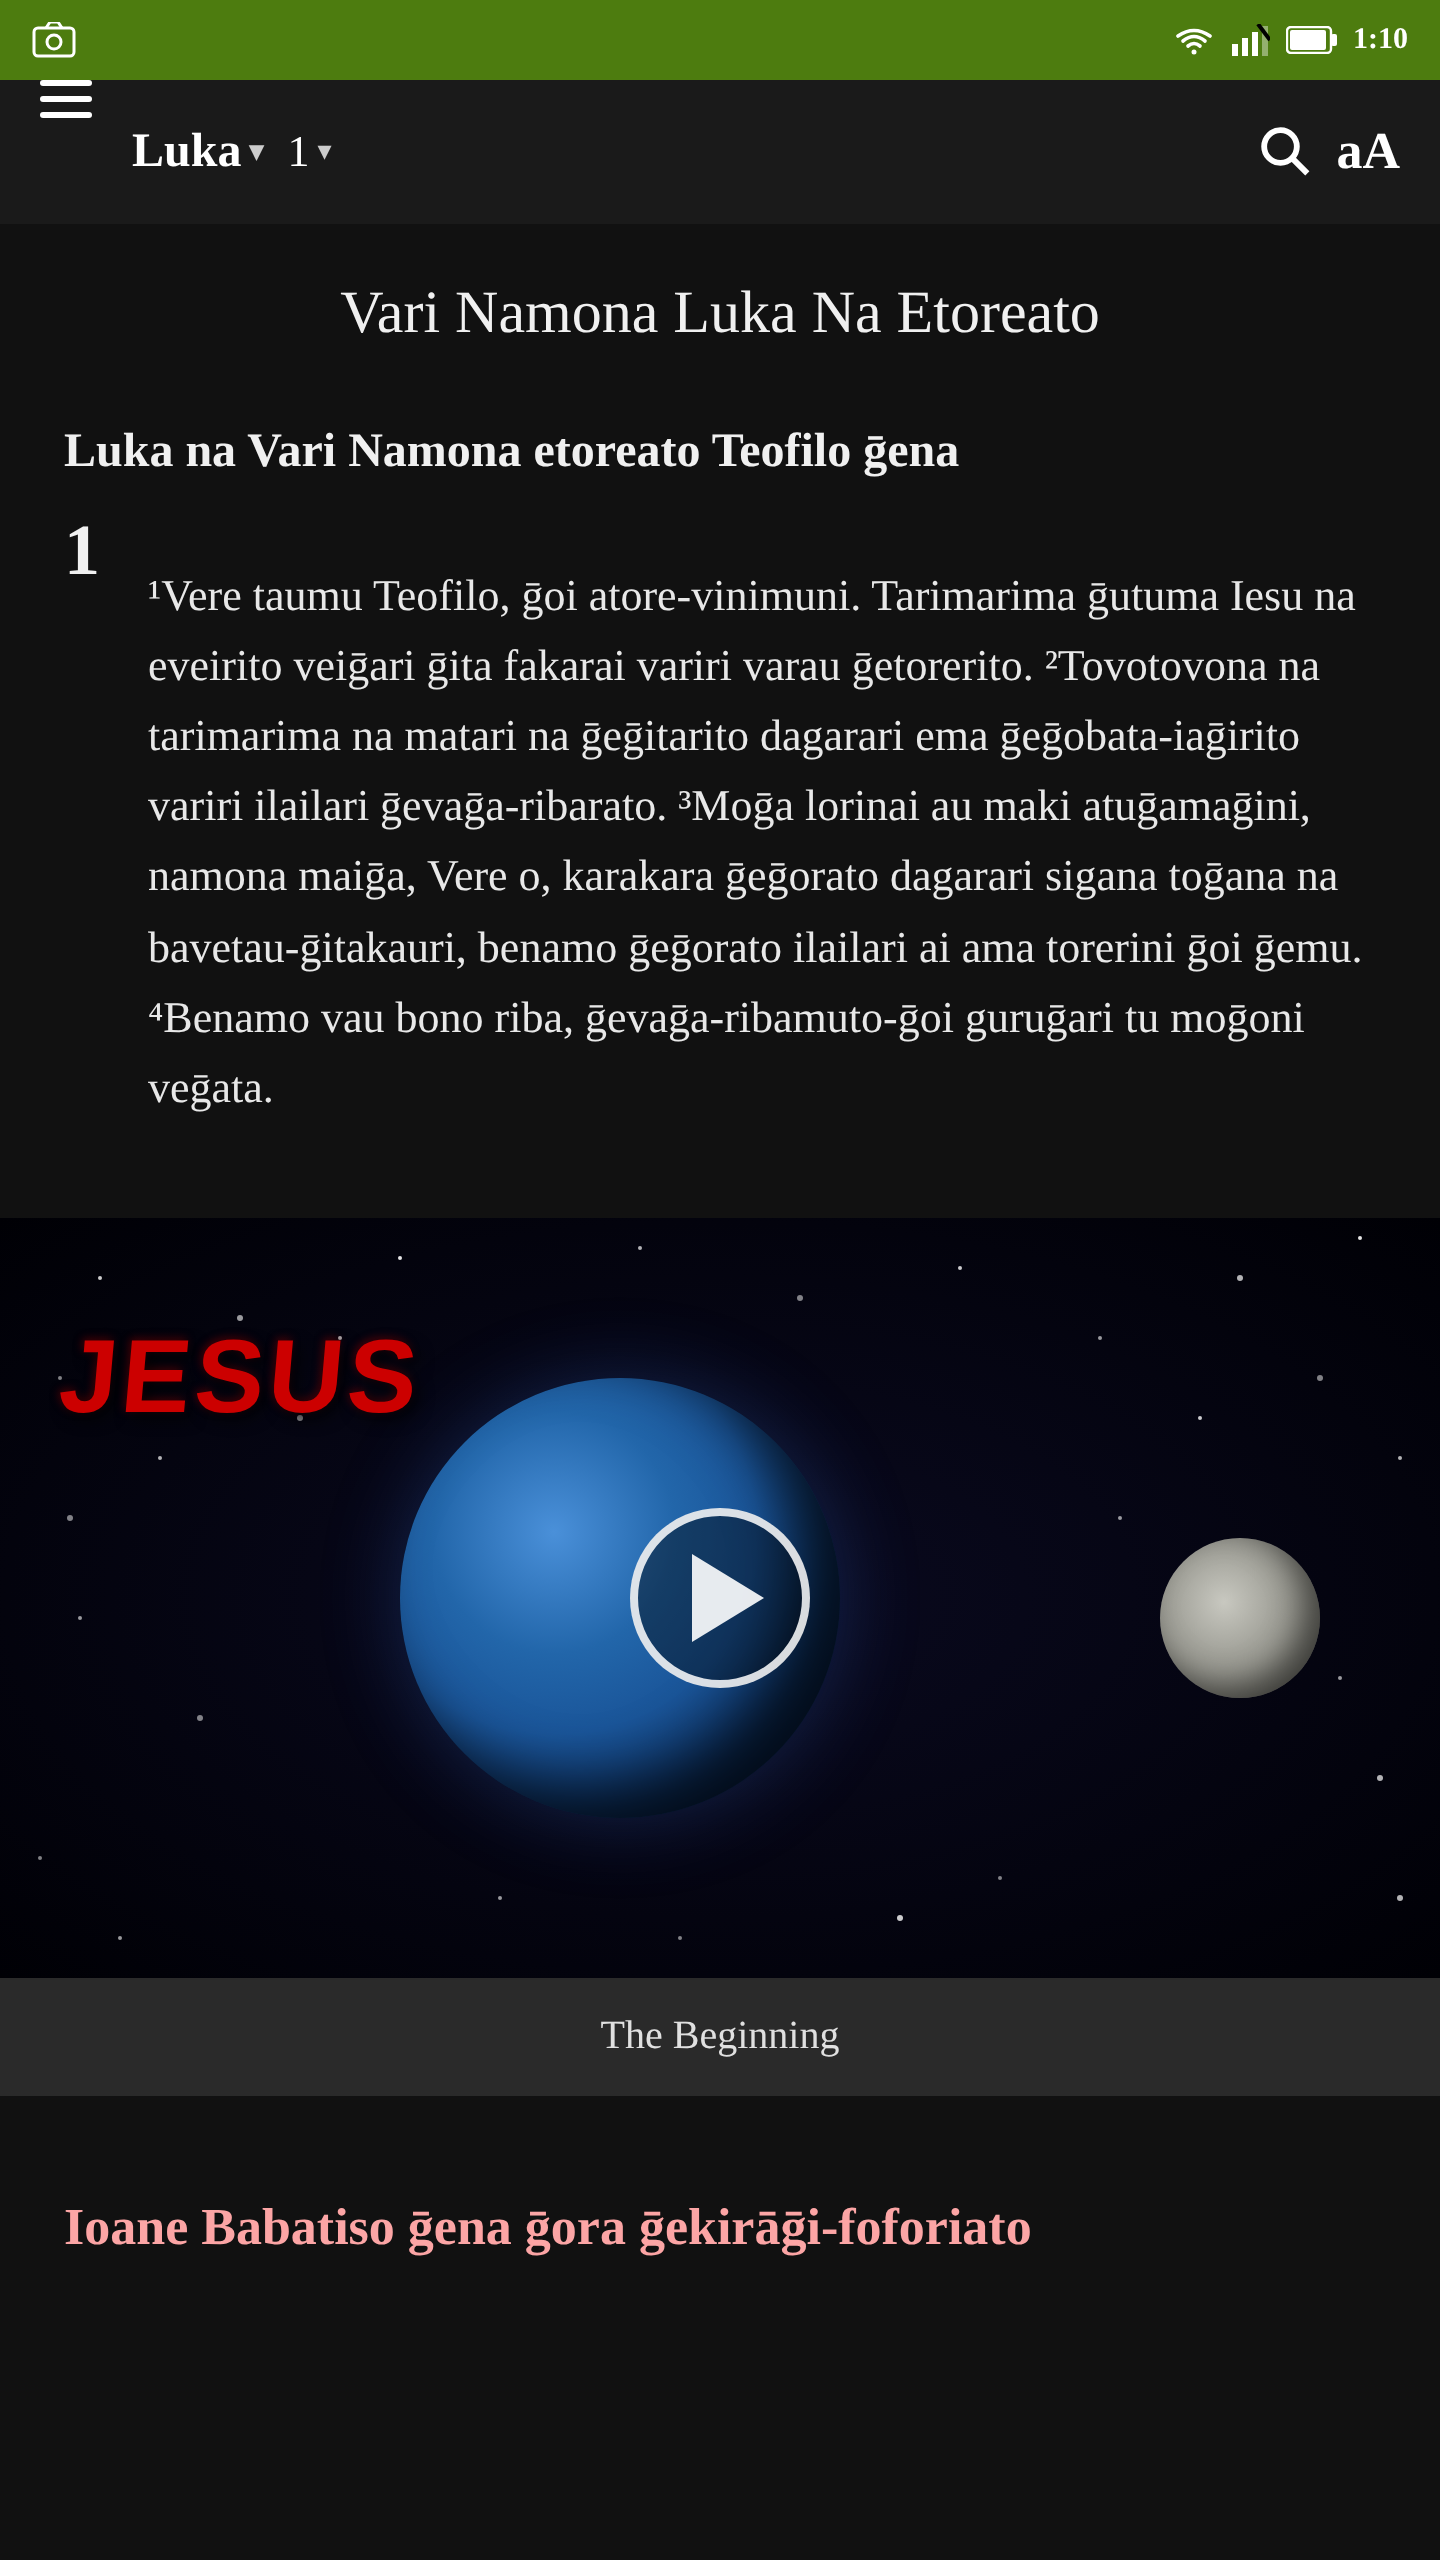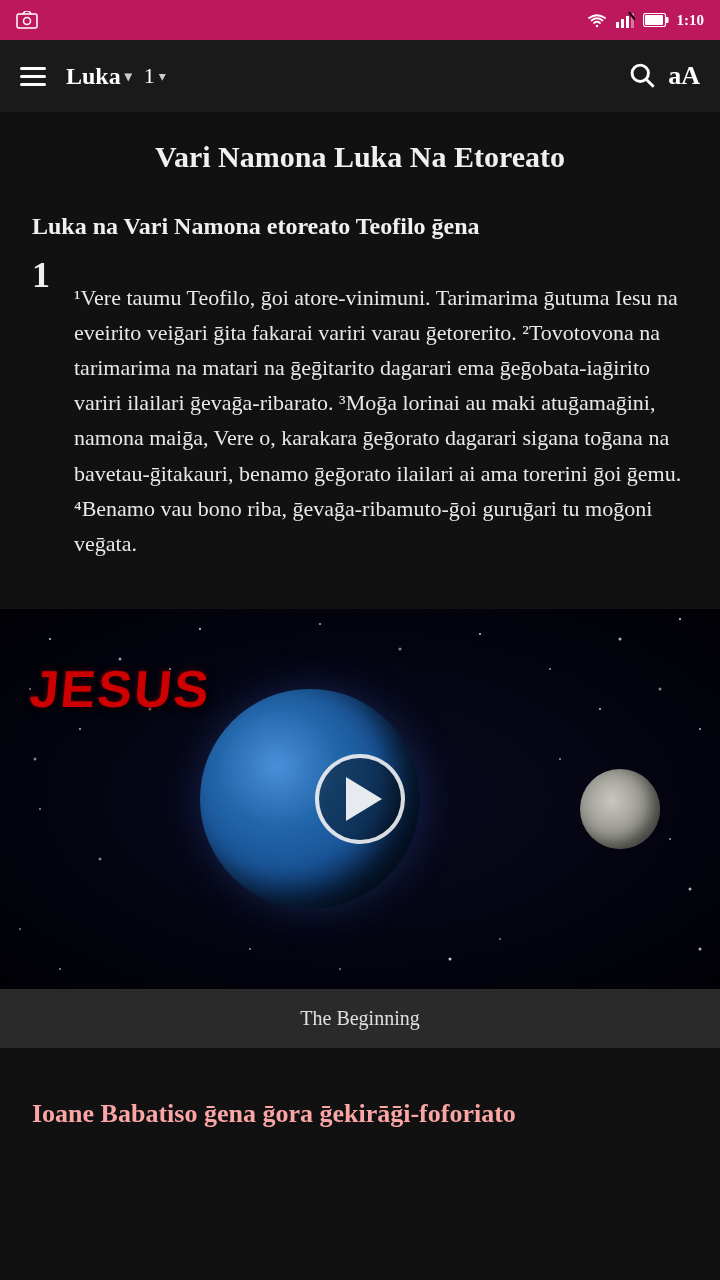--- a/index.html
+++ b/index.html
@@ -11,21 +11,21 @@
       background-color: #111111;
       font-family: 'Georgia', serif;
       color: #e8e8e8;
       overflow-x: hidden;
     }
 
     
     .status-bar {
       width: 720px;
       height: 40px;
-      background-color: #be185d;
+      background-color: #4d7c0f;
       display: flex;
       align-items: center;
       justify-content: space-between;
       padding: 0 16px;
     }
     .status-bar-left {
       display: flex;
       align-items: center;
       gap: 8px;
     }
@@ -41,21 +41,20 @@
       font-weight: bold;
       color: #fff;
     }
 
     
     .toolbar {
       width: 720px;
       height: 72px;
       background-color: #1a1a1a;
       display: flex;
-      align-items: center;
       padding: 0 20px;
       gap: 20px;
     }
     .toolbar-title-section {
       display: flex;
       align-items: center;
       gap: 12px;
       flex: 1;
     }
     .toolbar-book {
@@ -84,21 +83,21 @@
     }
 
     
     .content {
       padding: 24px 32px;
       background-color: #111111;
     }
 
     .chapter-title {
       font-size: 30px;
-      font-weight: bold;
+      font-weight: normal;
       color: #f0f0f0;
       text-align: center;
       margin-bottom: 32px;
       line-height: 1.4;
     }
 
     .section-heading {
       font-size: 24px;
       font-weight: bold;
       color: #f0f0f0;

